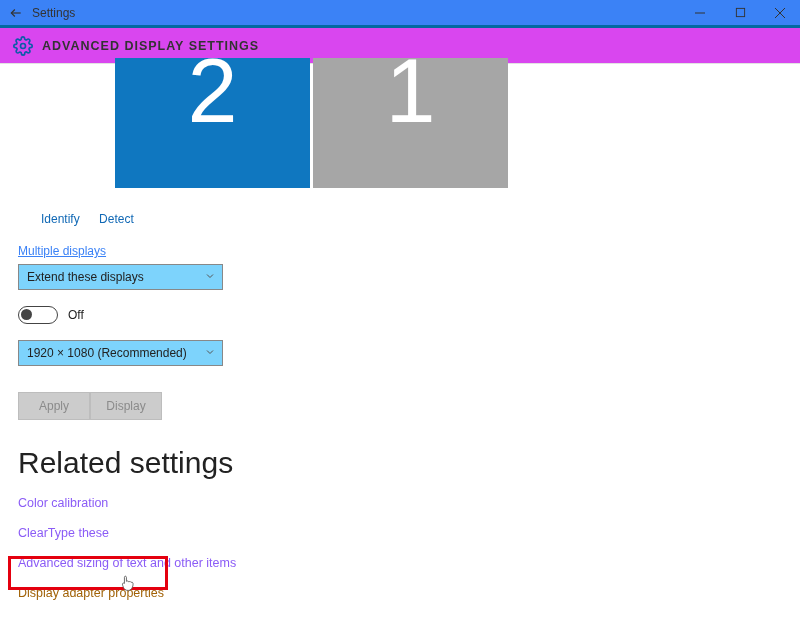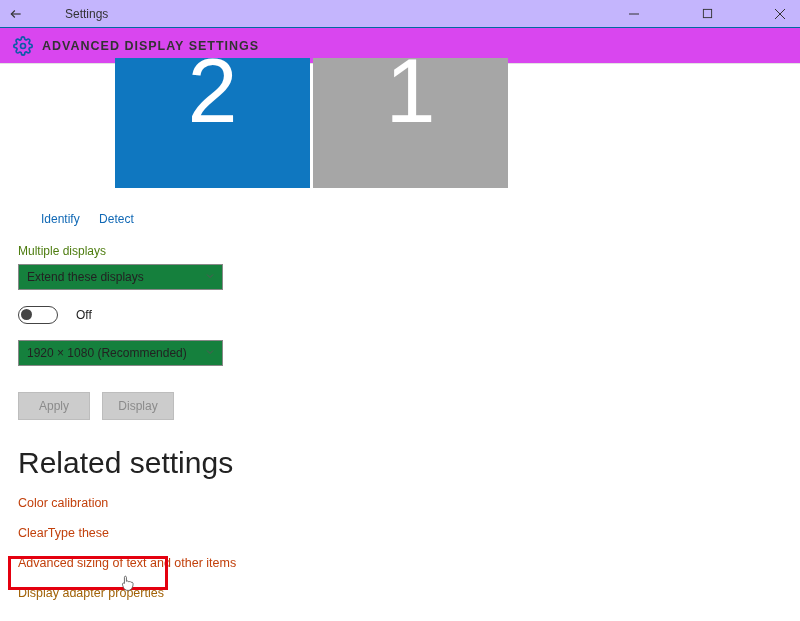--- a/index.html
+++ b/index.html
@@ -8,25 +8,24 @@
     width: 800px; height: 621px;
     font-family: "Segoe UI", Arial, sans-serif;
     font-size: 12px;
     color: #222;
     background: #fff;
     overflow: hidden;
   }
   
   .titlebar {
     height: 28px;
-    background: #c4b5fd;
+    background: #3b82f6;
     display: flex;
     align-items: center;
-    border-bottom: 1px solid #0369a1;
-    gap: 33px;
+    border-bottom: 3px solid #0369a1;
   }
   .titlebar .back {
     width: 32px; height: 28px;
     display: flex; align-items: center; justify-content: center;
     color: #333;
   }
   .titlebar .title {
     flex: 0 0 auto;
     font-size: 12px;
     color: #333;
@@ -100,77 +99,78 @@
     margin-left: 23px;
   }
   .linkrow a {
     color: #1068B5;
     text-decoration: none;
     font-size: 12px;
     margin-right: 16px;
   }
   .section-label {
     font-size: 12px;
-    color: #4d7c0f;
+    color: #3b82f6;
     margin-bottom: 6px;
+    text-decoration: underline;
   }
   .dropdown {
     width: 205px;
     height: 26px;
     border: 1.5px solid #888;
-    background: #15803d;
+    background: #7dd3fc;
     display: flex;
     align-items: center;
     padding: 0 8px;
     font-size: 12px;
     position: relative;
     margin-bottom: 16px;
   }
   .dropdown .chev {
     position: absolute; right: 6px; top: 5px;
     color: #555;
   }
   
-  .togglerow { display: flex; align-items: center; gap: 18px; margin-bottom: 16px; }
+  .togglerow { display: flex; align-items: center; gap: 10px; margin-bottom: 16px; }
   .toggle {
     width: 40px; height: 18px;
     border: 1.5px solid #444;
     border-radius: 10px;
     position: relative;
     background: #fff;
   }
   .toggle::after {
     content: "";
     position: absolute;
     left: 2px; top: 2px;
     width: 11px; height: 11px;
     background: #444;
     border-radius: 50%;
   }
   .toggle-label { font-size: 12px; }
   
-  .btnrow { display: flex; gap: 12px; margin-top: 26px; margin-bottom: 12px;}
+  .btnrow { display: flex; margin-top: 26px; margin-bottom: 12px;}
   .btn {
     width: 72px; height: 28px;
     background: #ccc;
     border: 1px solid #bdbdbd;
     display: flex; align-items: center; justify-content: center;
     font-size: 12px;
     color: #8b8b8b;
   }
   
   .related-heading {
     font-size: 30px;
     font-weight: 400;
     color: #222;
     margin: 26px 0 16px 0;
   }
   .rel-link {
     display: block;
-    color: #c2410c;
+    color: #8b5cf6;
     text-decoration: none;
     font-size: 12.5px;
     margin-bottom: 16px;
   }
   .rel-link.selected {
     color: #a16207;
   }
   
   .highlight {
     position: absolute;

